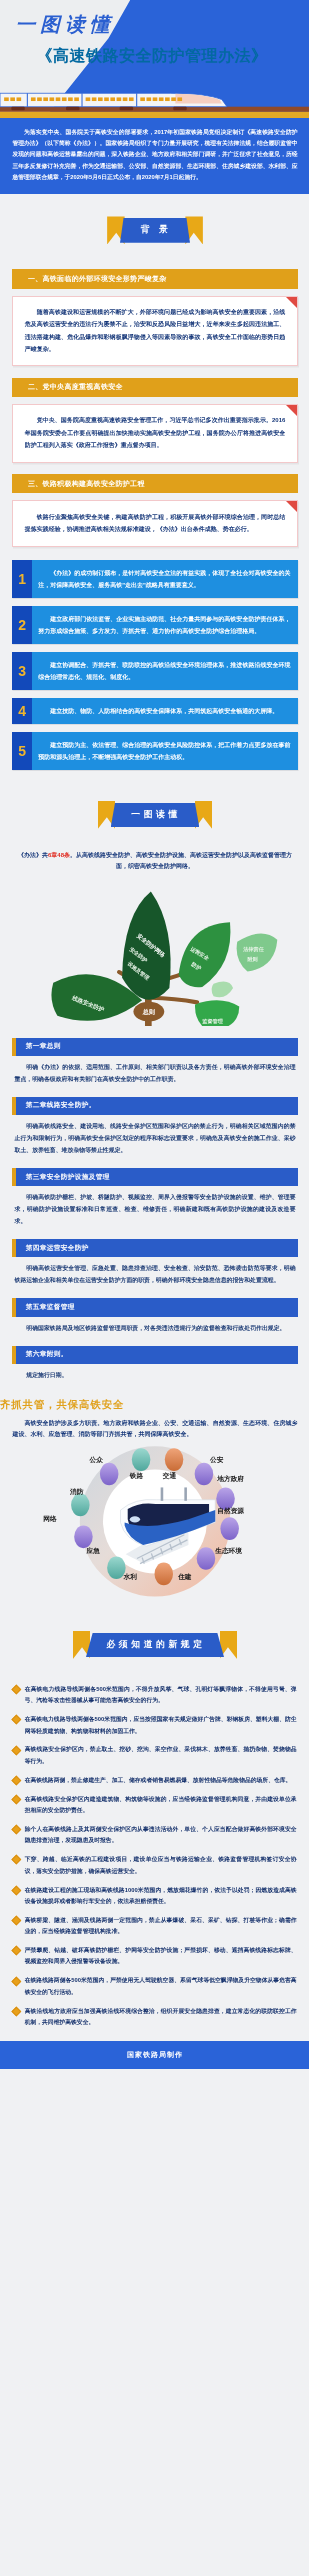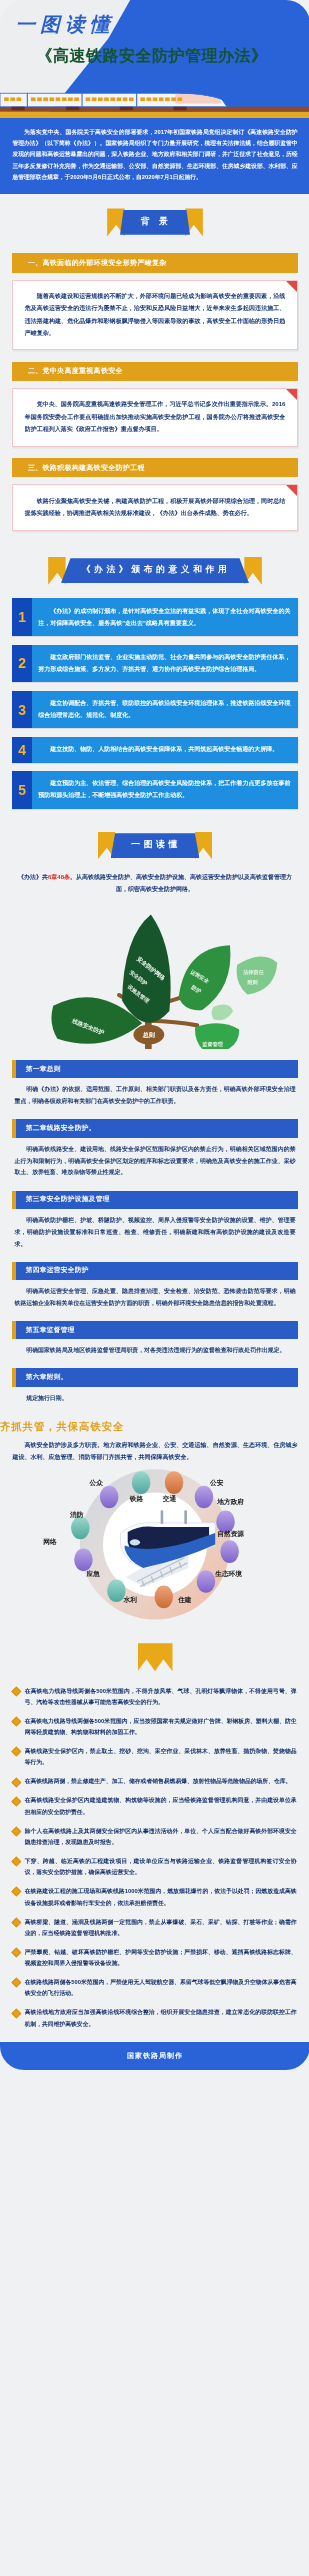--- a/index.html
+++ b/index.html
@@ -2,21 +2,21 @@
 <html style="font-size:8.2px"><head>
 <meta charset="utf-8">
 <style>
   * { box-sizing: border-box; margin: 0; padding: 0; }
   body {
     width: 310px;
     background: #f0f1f3;
     font-family: "Liberation Sans", "DejaVu Sans", sans-serif;
     -webkit-font-smoothing: antialiased;
   }
-  .page { width: 310px; position: relative; background: #f0f1f3; overflow: hidden; border-radius: 24px; }
+  .page { width: 310px; position: relative; background: #f0f1f3; overflow: hidden; }
 
   
   .header {
     position: relative;
     height: 116px;
     background: #eceef0;
     overflow: hidden;
   }
   .hdr-blue {
     position: absolute;
@@ -34,21 +34,21 @@
     font-family: "Liberation Serif", "DejaVu Serif", serif;
     font-style: italic;
     z-index: 5;
   }
   .hdr-title2 {
     position: absolute;
     top: 46px; left: 0; width: 304px;
     text-align: center;
     font-size: 16px;
     font-weight: bold;
-    color: #14532d;
+    color: #0369a1;
     letter-spacing: 0.5px;
     z-index: 5;
   }
   .train-strip {
     position: absolute;
     left: 0; right: 0; bottom: 0;
     height: 32px;
     z-index: 4;
   }
 
@@ -89,21 +89,21 @@
   .ribbon .plate {
     background: #2a5cc8;
     color: #fff;
     font-size: 8.8px;
     font-weight: bold;
     letter-spacing: 3.6px;
     padding: 6.2px 18.5px 6.7px 20.6px;
     clip-path: polygon(5% 0, 95% 0, 100% 100%, 0% 100%);
     min-width: 67px;
     text-align: center;
-    margin: 4px -4.6px;
+    margin: 12px -4.6px;
     z-index: 2;
   }
 
   
   .sub-bar {
     margin: 5.2px 12.4px 0 12.4px;
     background: #e0a01a;
     color: #fff;
     font-size: 7px;
     font-weight: bold;
@@ -361,27 +361,20 @@
   <div class="sub-bar">二、党中央高度重视高铁安全</div>
   <div class="card">
     <p>党中央、国务院高度重视高速铁路安全管理工作，习近平总书记多次作出重要指示批示。2016年国务院安委会工作要点明确提出加快推动实施高铁安全防护工程，国务院办公厅将推进高铁安全防护工程列入落实《政府工作报告》重点督办项目。</p>
   </div>
 
   <div class="sub-bar">三、铁路积极构建高铁安全防护工程</div>
   <div class="card">
     <p>铁路行业聚焦高铁安全关键，构建高铁防护工程，积极开展高铁外部环境综合治理，同时总结提炼实践经验，协调推进高铁相关法规标准建设，《办法》出台条件成熟、势在必行。</p>
   </div>
 
-  <div class="ribbon-wrap">
-    <div class="ribbon">
-      <div class="tail left"></div>
-      <div class="plate">《办法》颁布的意义和作用</div>
-      <div class="tail right"></div>
-    </div>
-  </div>
 
   <div class="numlist">
     <div class="numitem">
       <div class="num">1</div>
       <div class="txt">《办法》的成功制订颁布，是针对高铁安全立法的有益实践，体现了全社会对高铁安全的关注，对保障高铁安全、服务高铁"走出去"战略具有重要意义。</div>
     </div>
     <div class="numitem">
       <div class="num">2</div>
       <div class="txt">建立政府部门依法监管、企业实施主动防范、社会力量共同参与的高铁安全防护责任体系，努力形成综合施策、多方发力、齐抓共管、通力协作的高铁安全防护综合治理格局。</div>
     </div>
@@ -573,20 +566,21 @@
       <ellipse cx="90" cy="118" rx="18" ry="22" fill="url(#dott)"></ellipse>
       <text class="clabel" x="70" y="96">消防</text>
 
       <text class="clabel" x="18" y="150">网络</text>
     </svg>
   </div>
 
   <div class="ribbon-wrap">
     <div class="ribbon">
       <div class="tail left"></div>
+      <div class="plate">必须知道的新规定</div>
       <div class="tail right"></div>
     </div>
   </div>
 
   <div class="bullets">
     <div class="bitem">
       <div class="dia"></div>
       <div class="btxt">在高铁电力线路导线两侧各500米范围内，不得升放风筝、气球、孔明灯等飘浮物体，不得使用弓弩、弹弓、汽枪等攻击性器械从事可能危害高铁安全的行为。</div>
     </div>
     <div class="bitem">

